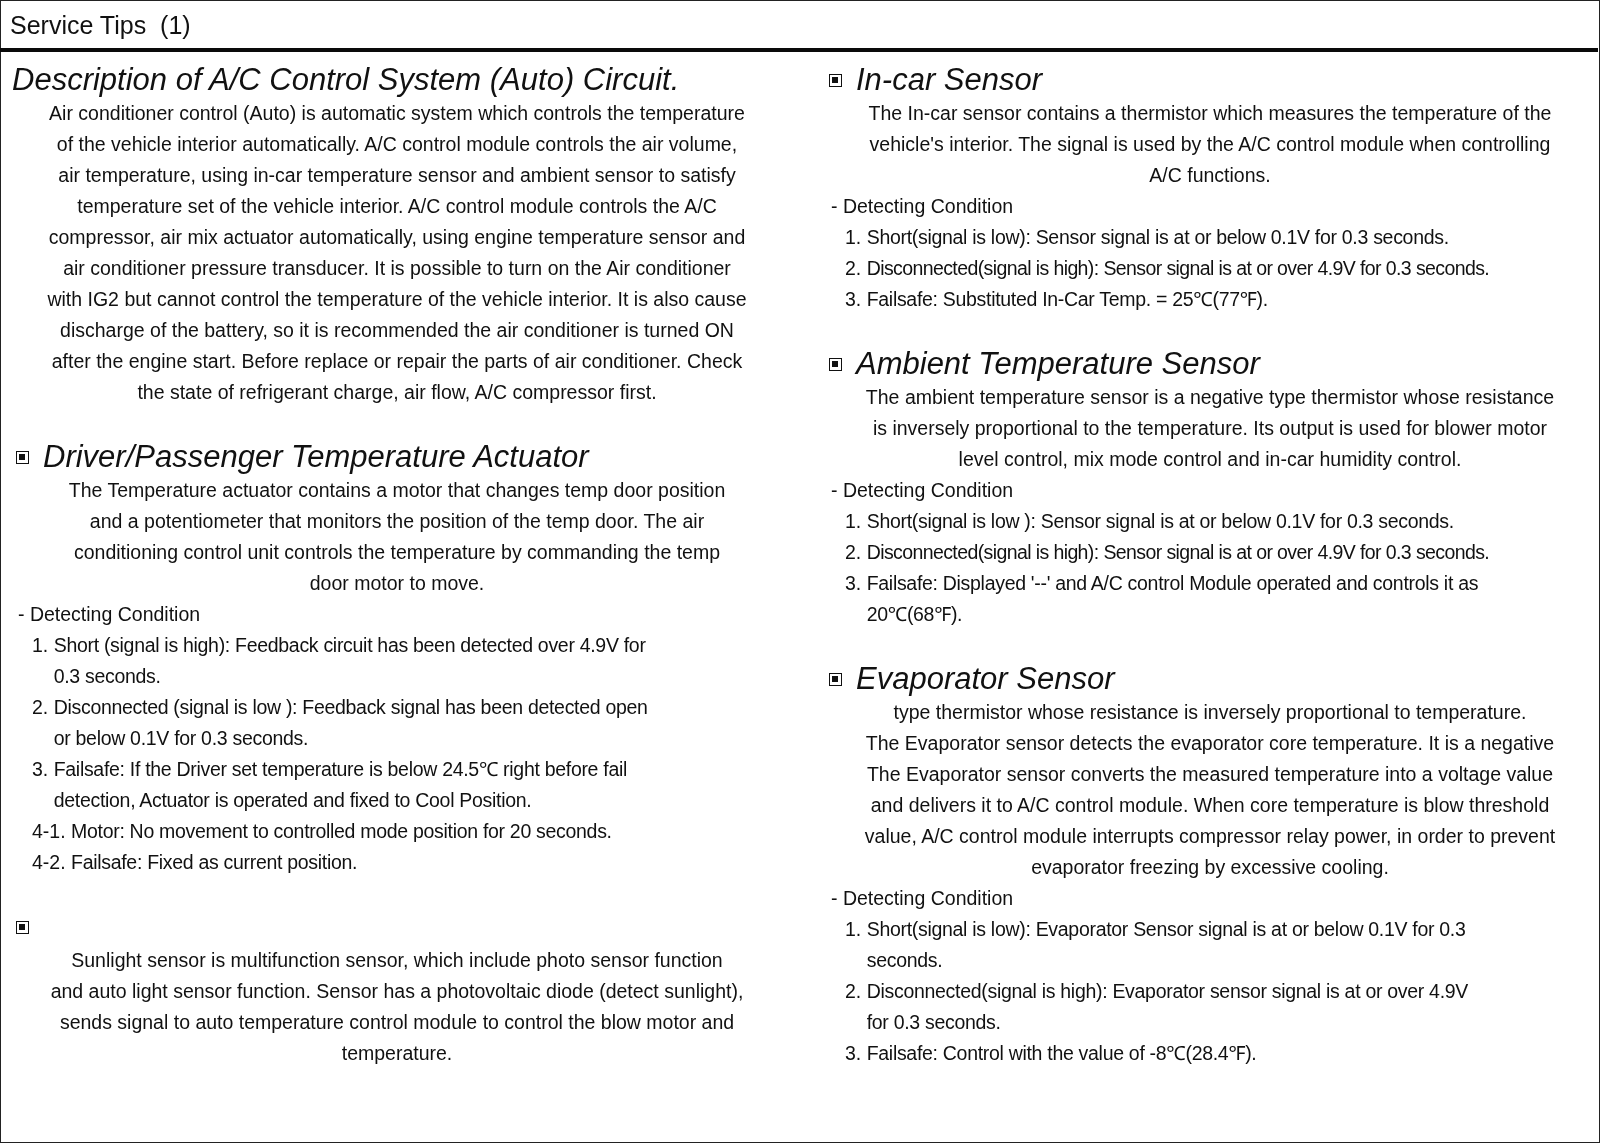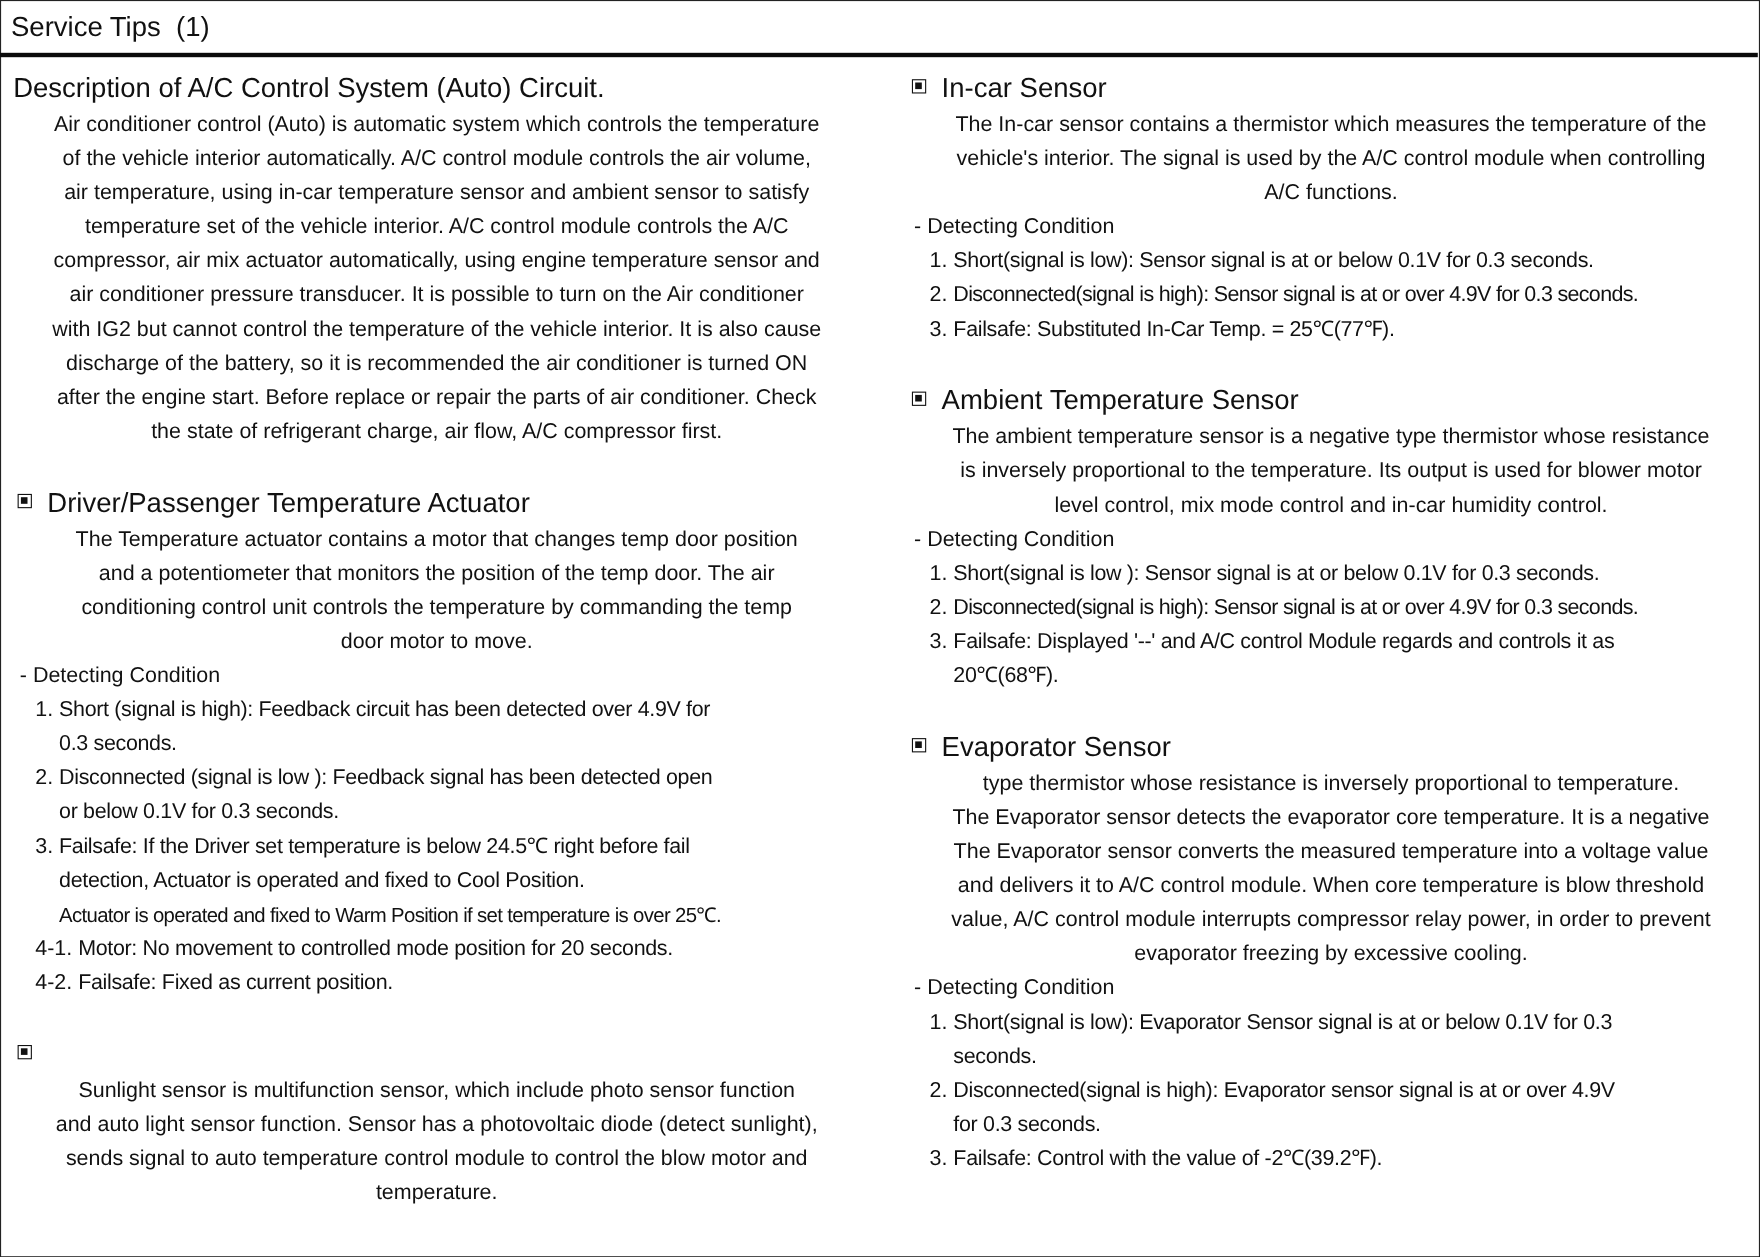--- a/index.html
+++ b/index.html
@@ -40,23 +40,24 @@
     }
     .col {
       position: absolute;
       top: 62px;
       font-size: 19.5px;
       line-height: 31px;
     }
     .col-left { left: 12px; width: 770px; }
     .col-right { left: 825px; width: 770px; }
     .section-title {
-      font-size: 25px;
+      font-size: 31px;
       line-height: 36px;
       white-space: nowrap;
+      font-style: italic;
     }
     .section-title.plain { }
     .bullet-icon {
       display: inline-block;
       width: 13px;
       height: 13px;
       border: 1.5px solid #111;
       position: relative;
       margin: 0 14px 0 4px;
       vertical-align: 3px;
@@ -146,21 +147,20 @@
       <span class="cond-text">
         <span class="sub">Disconnected (signal is low ): Feedback signal has been detected open</span>
         <span class="sub">or below 0.1V for 0.3 seconds.</span>
       </span>
     </div>
     <div class="cond-item">
       <span class="cond-num">3. </span>
       <span class="cond-text">
         <span class="sub">Failsafe: If the Driver set temperature is below 24.5℃ right before fail</span>
         <span class="sub">detection, Actuator is operated and fixed to Cool Position.</span>
-        <span class="sub" style="font-size:18.5px; letter-spacing:-0.6px;">Actuator is operated and fixed to Warm Position if set temperature is over 25℃.</span>
       </span>
     </div>
     <div class="cond-item">
       <span class="cond-num">4-1. </span>
       <span class="cond-text">
         <span class="sub">Motor: No movement to controlled mode position for 20 seconds.</span>
       </span>
     </div>
     <div class="cond-item">
       <span class="cond-num">4-2. </span>
@@ -231,21 +231,21 @@
     </div>
     <div class="cond-item">
       <span class="cond-num">2. </span>
       <span class="cond-text">
         <span class="sub" style="letter-spacing:-0.6px;">Disconnected(signal is high): Sensor signal is at or over 4.9V for 0.3 seconds.</span>
       </span>
     </div>
     <div class="cond-item">
       <span class="cond-num">3. </span>
       <span class="cond-text">
-        <span class="sub">Failsafe: Displayed '--' and A/C control Module regards and controls it as</span>
+        <span class="sub">Failsafe: Displayed '--' and A/C control Module operated and controls it as</span>
         <span class="sub">20℃(68℉).</span>
       </span>
     </div>
   </section>
 
   <div class="gap"></div>
 
   <section>
     <div class="section-title"><span class="bullet-icon"></span><span>Evaporator Sensor</span></div>
     <div class="para">
@@ -267,17 +267,17 @@
     <div class="cond-item">
       <span class="cond-num">2. </span>
       <span class="cond-text">
         <span class="sub">Disconnected(signal is high): Evaporator sensor signal is at or over 4.9V</span>
         <span class="sub">for 0.3 seconds.</span>
       </span>
     </div>
     <div class="cond-item">
       <span class="cond-num">3. </span>
       <span class="cond-text">
-        <span class="sub">Failsafe: Control with the value of -2℃(39.2℉).</span>
+        <span class="sub">Failsafe: Control with the value of -8℃(28.4℉).</span>
       </span>
     </div>
   </section>
 </div>
 
 </body></html>

